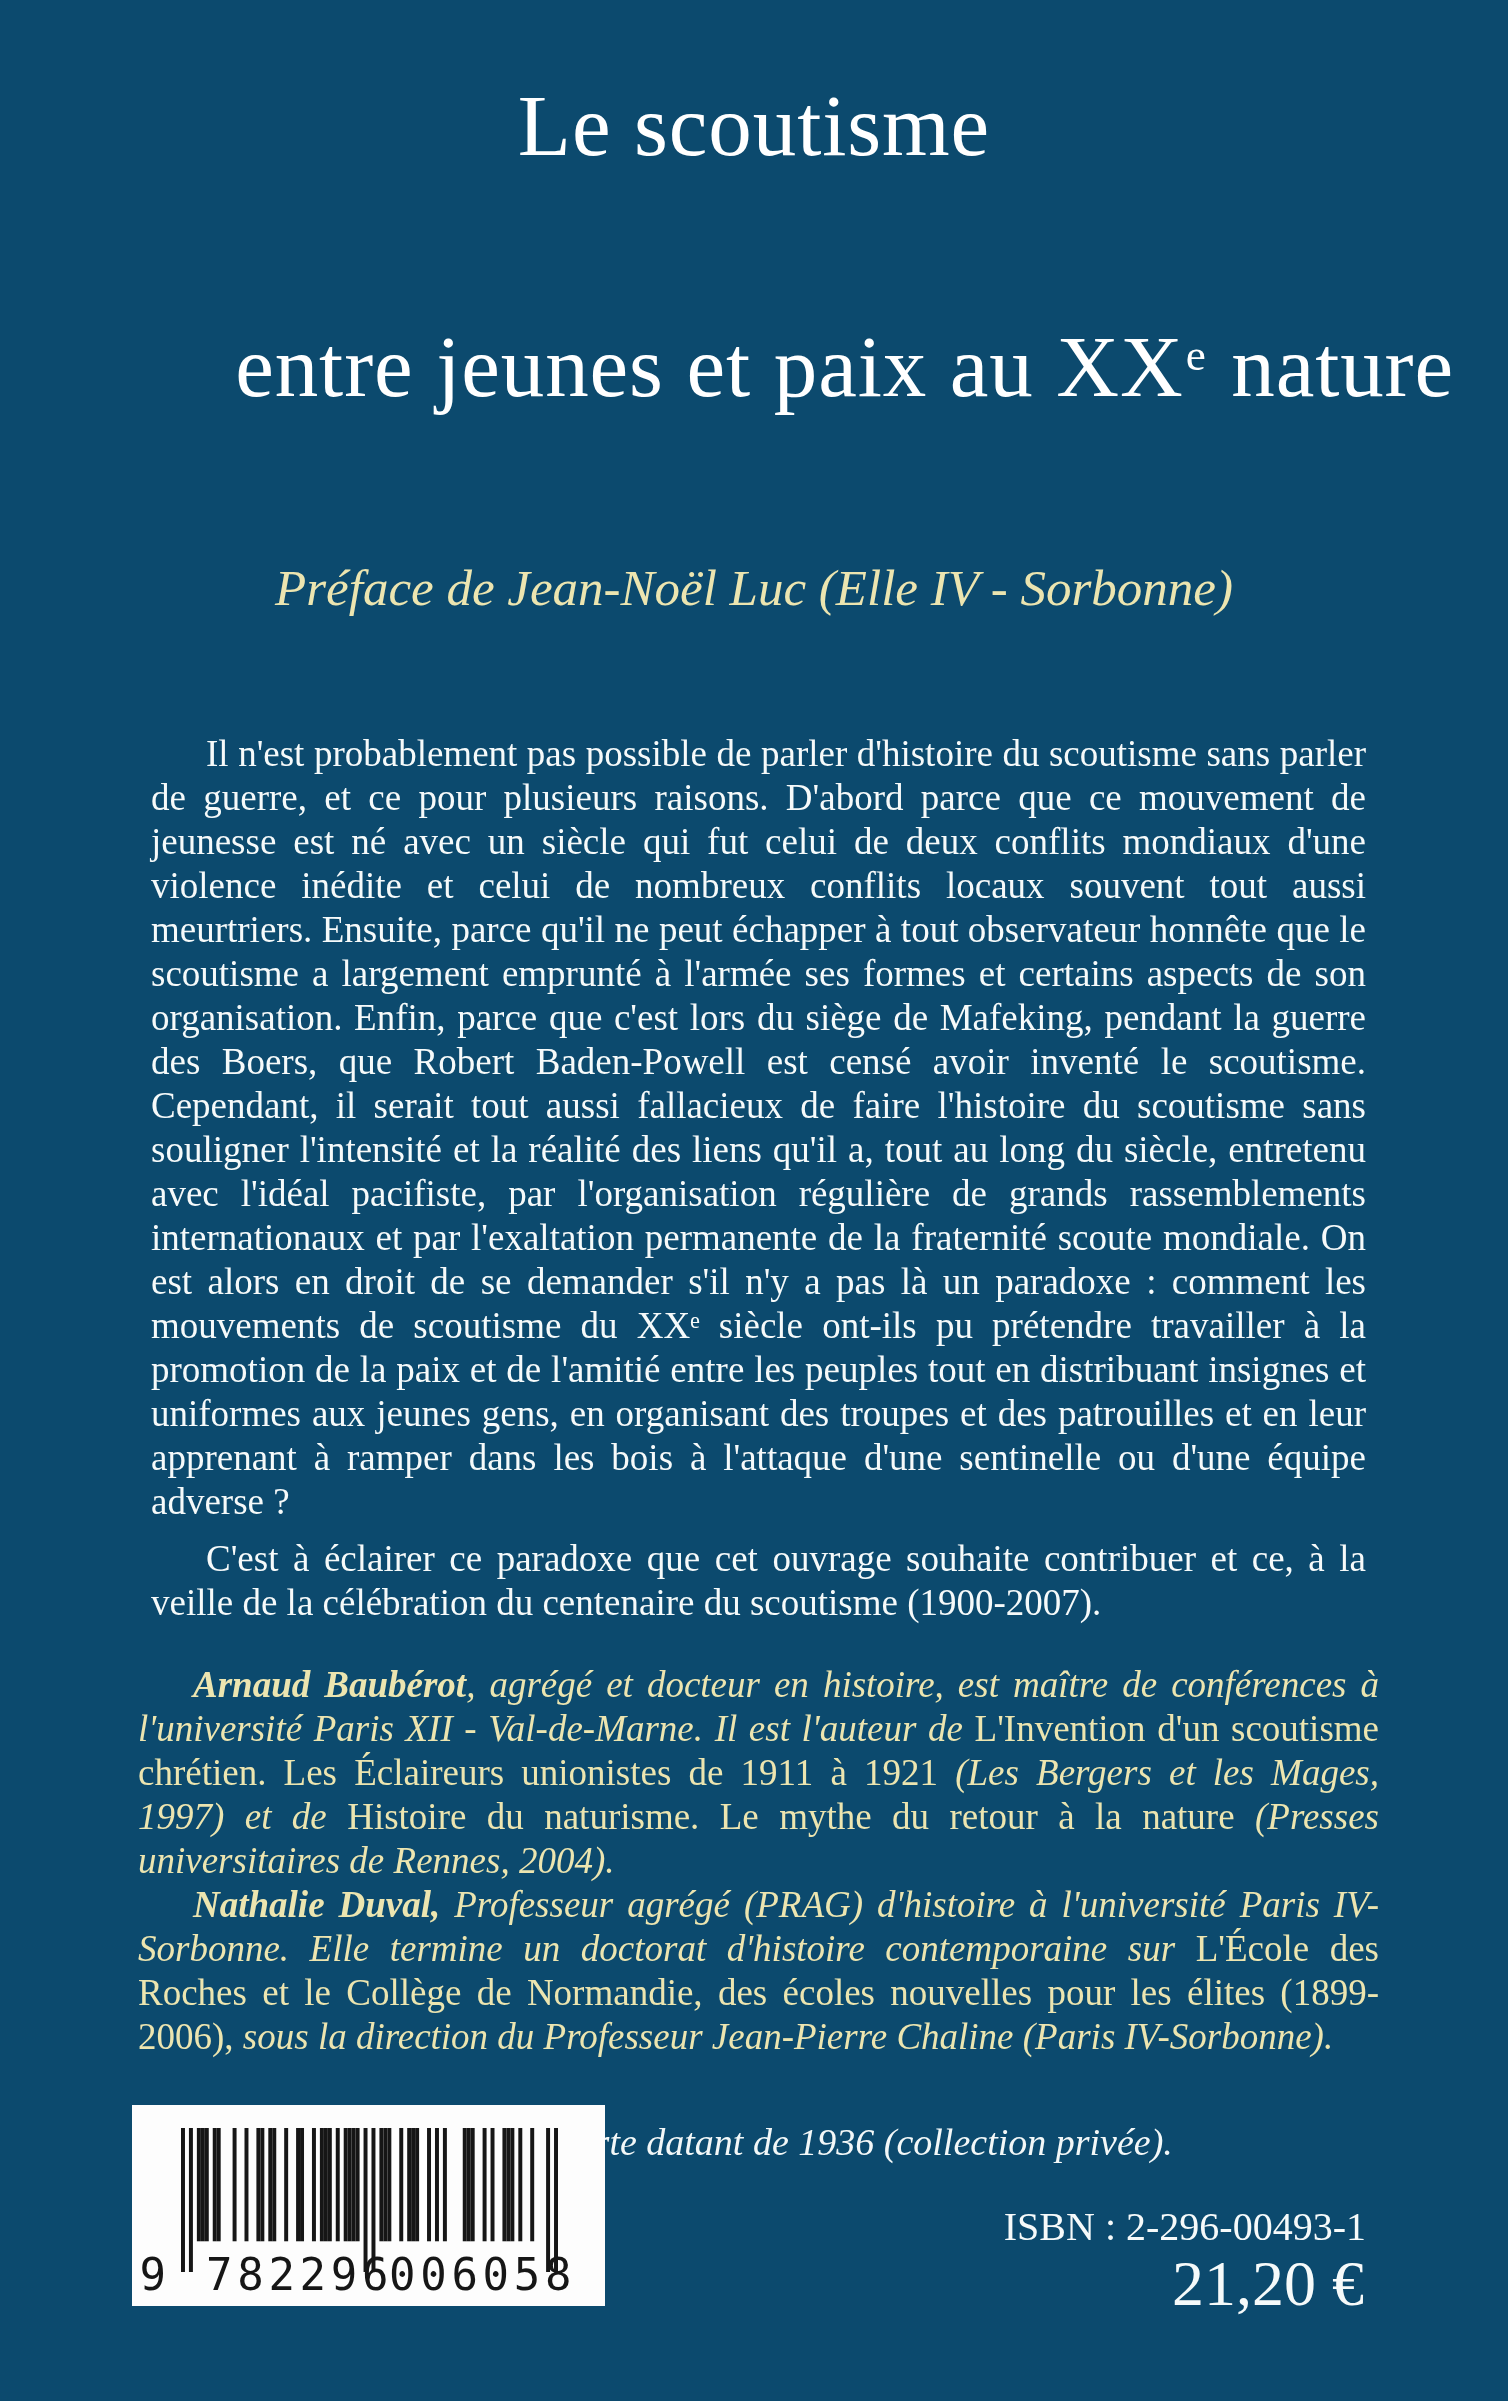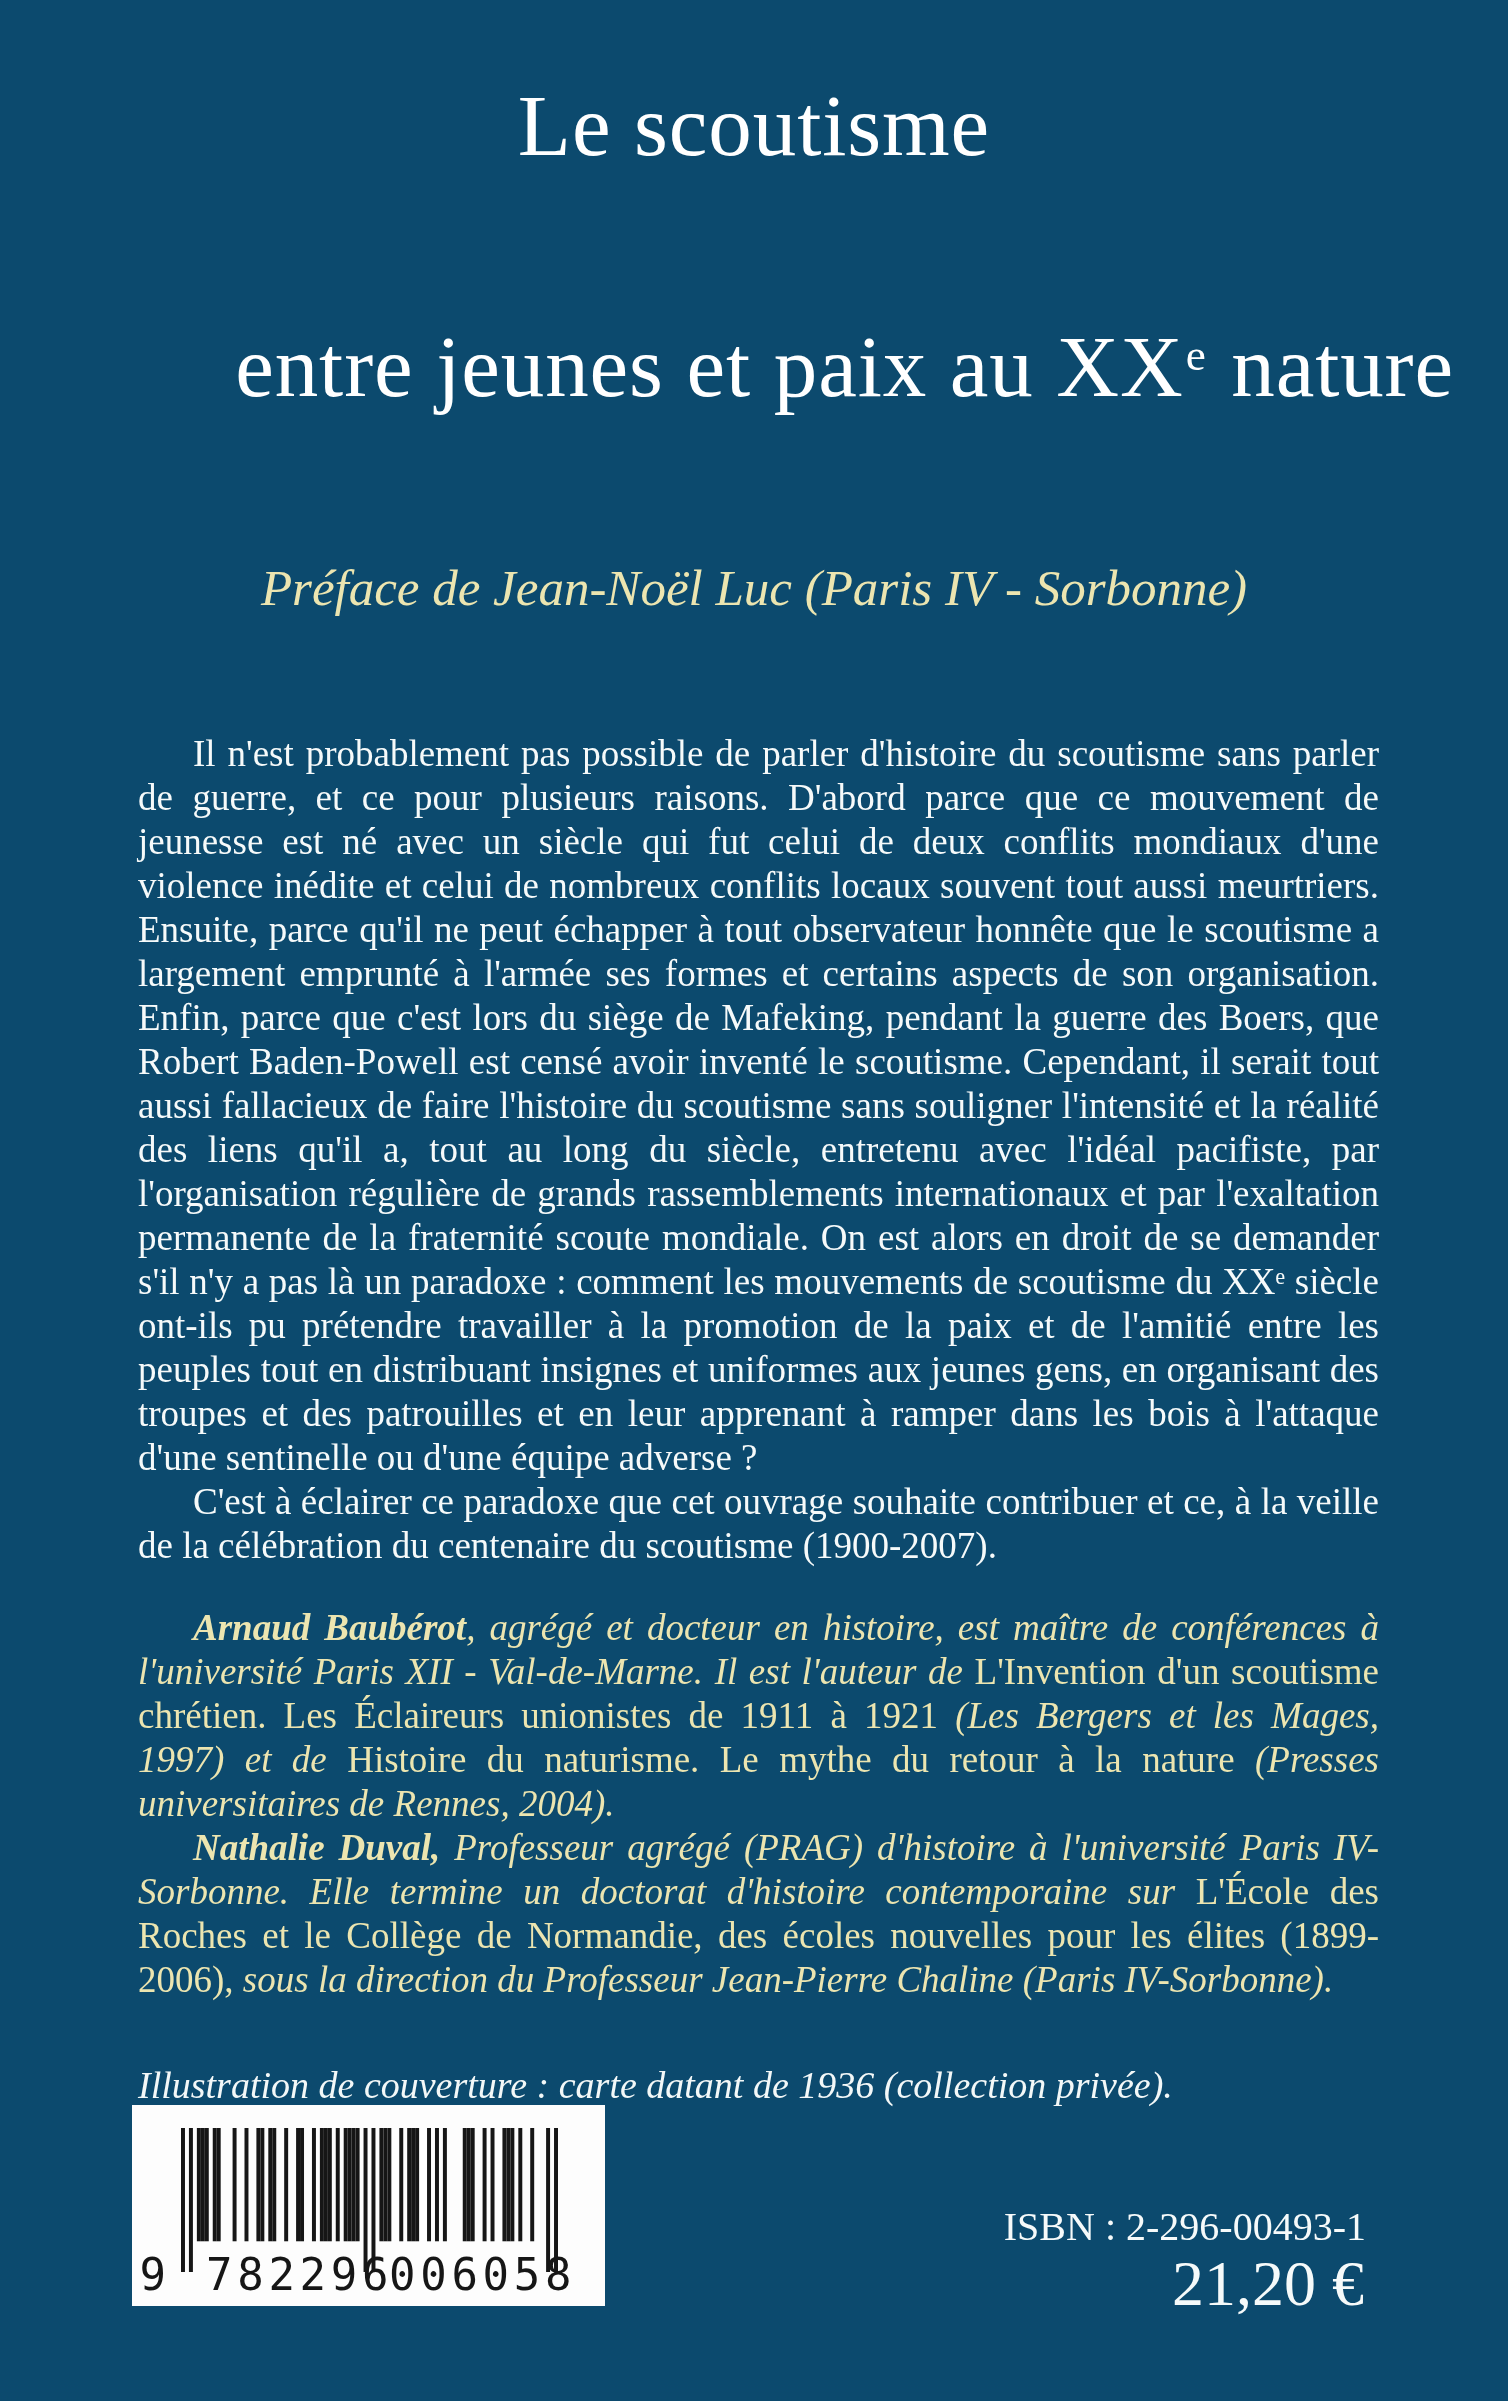--- a/index.html
+++ b/index.html
@@ -41,21 +41,21 @@
   }
 
   
   .synopsis {
     margin: 115px 129px 0 138px;
     color: #f6fafa;
     font-size: 37px;
     line-height: 44px;
     text-align: justify;
   }
-  .synopsis p { margin: 0; text-indent: 55px; }
+  .synopsis p { margin: 13px; text-indent: 55px; }
 
   
   .authors {
     margin: 38px 129px 0 138px;
     color: #ece5b0;
     font-size: 37px;
     line-height: 44px;
     text-align: justify;
   }
   .authors p { margin: 0; text-indent: 55px; }
@@ -128,21 +128,21 @@
 
 <div class="cover">
 
   <header class="masthead">
     <h1 class="title">
       <div class="title-line1">Le scoutisme</div>
       <div class="title-line2">
         <span>entre jeunes et paix au XX</span><span class="sup">e</span><span> nature</span>
       </div>
     </h1>
-    <div class="subtitle">Préface de Jean-Noël Luc (Paris IV - Sorbonne)</div>
+    <div class="subtitle">Préface de Jean-Noël Luc (Elle IV - Sorbonne)</div>
   </header>
 
   <section class="synopsis">
     <p>Il n'est probablement pas possible de parler d'histoire du scoutisme sans parler de guerre, et ce pour plusieurs raisons. D'abord parce que ce mouvement de jeunesse est né avec un siècle qui fut celui de deux conflits mondiaux d'une violence inédite et celui de nombreux conflits locaux souvent tout aussi meurtriers. Ensuite, parce qu'il ne peut échapper à tout observateur honnête que le scoutisme a largement emprunté à l'armée ses formes et certains aspects de son organisation. Enfin, parce que c'est lors du siège de Mafeking, pendant la guerre des Boers, que Robert Baden-Powell est censé avoir inventé le scoutisme. Cependant, il serait tout aussi fallacieux de faire l'histoire du scoutisme sans souligner l'intensité et la réalité des liens qu'il a, tout au long du siècle, entretenu avec l'idéal pacifiste, par l'organisation régulière de grands rassemblements internationaux et par l'exaltation permanente de la fraternité scoute mondiale. On est alors en droit de se demander s'il n'y a pas là un paradoxe : comment les mouvements de scoutisme du XXᵉ siècle ont-ils pu prétendre travailler à la promotion de la paix et de l'amitié entre les peuples tout en distribuant insignes et uniformes aux jeunes gens, en organisant des troupes et des patrouilles et en leur apprenant à ramper dans les bois à l'attaque d'une sentinelle ou d'une équipe adverse ?</p>
     <p>C'est à éclairer ce paradoxe que cet ouvrage souhaite contribuer et ce, à la veille de la célébration du centenaire du scoutisme (1900-2007).</p>
   </section>
 
   <section class="authors">
     <p><span class="seg-bold-italic">Arnaud Baubérot</span><span class="seg-italic">, agrégé et docteur en histoire, est maître de conférences à l'université Paris XII - Val-de-Marne. Il est l'auteur de </span><span class="seg-roman">L'Invention d'un scoutisme chrétien. Les Éclaireurs unionistes de 1911 à 1921 </span><span class="seg-italic">(Les Bergers et les Mages, 1997) et de </span><span class="seg-roman">Histoire du naturisme. Le mythe du retour à la nature </span><span class="seg-italic">(Presses universitaires de Rennes, 2004).</span></p>
     <p><span class="seg-bold-italic">Nathalie Duval,</span><span class="seg-italic"> Professeur agrégé (PRAG) d'histoire à l'université Paris IV-Sorbonne. Elle termine un doctorat d'histoire contemporaine sur </span><span class="seg-roman">L'École des Roches et le Collège de Normandie, des écoles nouvelles pour les élites (1899-2006), </span><span class="seg-italic">sous la direction du Professeur Jean-Pierre Chaline (Paris IV-Sorbonne).</span></p>

